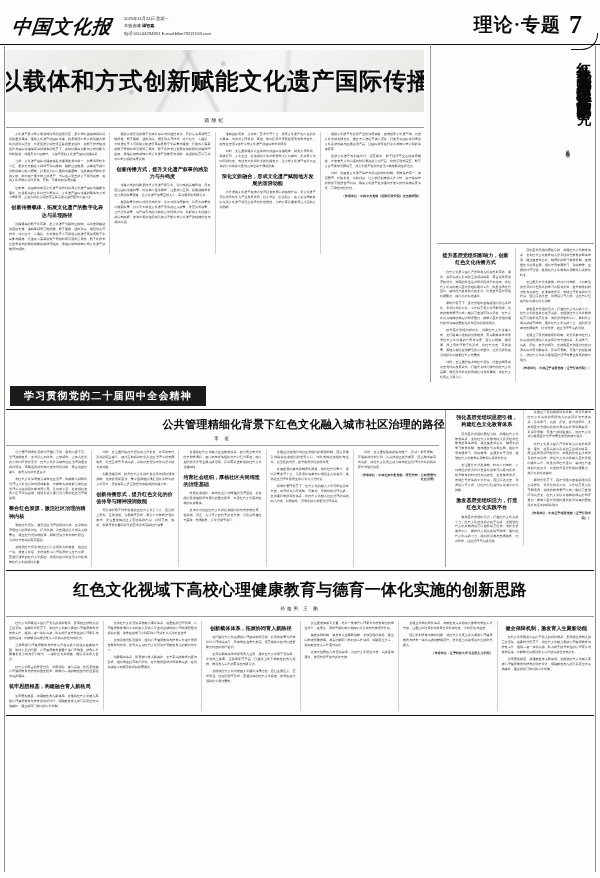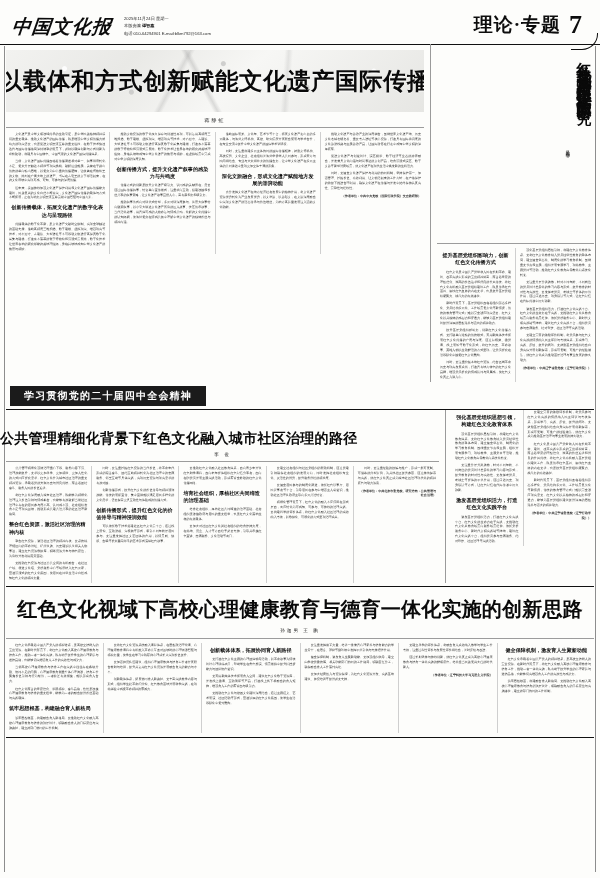--- a/index.html
+++ b/index.html
@@ -159,32 +159,32 @@
     font-size:10px;font-weight:700;letter-spacing:1.2px;
     padding:3px 14px;white-space:nowrap;
     font-family:"Liberation Sans","DejaVu Sans",sans-serif;
   }
   .rule-heavy{border:0;border-top:1.4px solid #111;margin:3px 6px 0 6px;}
   
   .block2{position:relative;display:flex;}
   .b2-left{width:445px;box-sizing:border-box;}
   .b2-right{width:155px;box-sizing:border-box;border-left:0.8px solid #9a9a9a;}
   .h2-title{
-    text-align:left;font-size:14px;font-weight:700;
-    color:#0a0a0a;letter-spacing:0.3px;margin:20px 0 0 0;white-space:nowrap;
+    text-align:right;font-size:11px;font-weight:700;
+    color:#0a0a0a;letter-spacing:0.3px;margin:7px 0 0 0;white-space:nowrap;
     font-family:"Liberation Sans","DejaVu Sans",sans-serif;
   }
   .h2-by{
     text-align:center;font-size:4.6px;color:#222;margin:4px 0 4px 0;
     letter-spacing:2px;font-family:"Liberation Sans","DejaVu Sans",sans-serif;
   }
   
   .block3{position:relative;}
   .h3-title{
-    text-align:center;font-size:20px;font-weight:700;color:#0a0a0a;
+    text-align:center;font-size:16px;font-weight:700;color:#0a0a0a;
     margin:9px 0 0 0;white-space:nowrap;letter-spacing:0.2px;
     font-family:"Liberation Sans","DejaVu Sans",sans-serif;
   }
   .h3-by{
     text-align:center;font-size:4.6px;color:#222;margin:5px 0 5px 0;
     letter-spacing:2px;font-family:"Liberation Sans","DejaVu Sans",sans-serif;
   }
   .bottom-rule{border:0;border-top:1.3px solid #111;margin:4px 6px 0 6px;}
   .page-border-l{position:absolute;left:4px;top:46px;bottom:6px;border-left:0.7px solid #8d8d8d;}
   .page-border-r{position:absolute;right:4px;top:46px;bottom:6px;border-left:0.7px solid #8d8d8d;}

